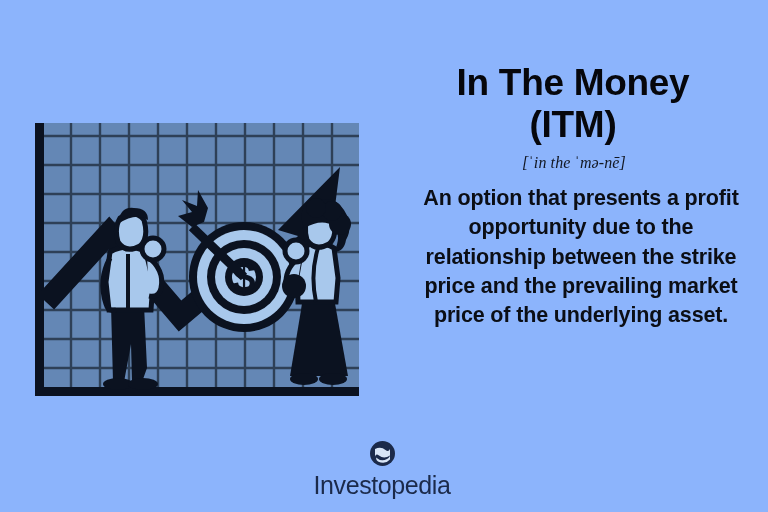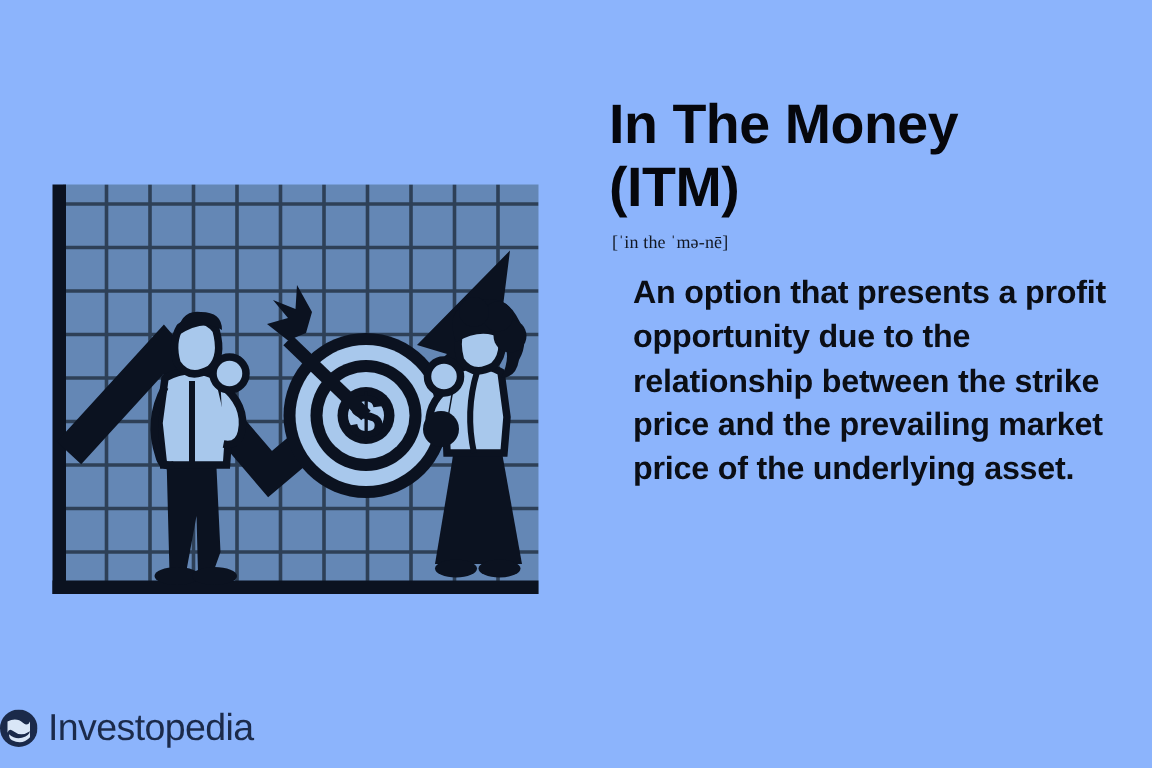--- a/index.html
+++ b/index.html
@@ -38,35 +38,37 @@
     width: 330px;
     height: 283px;
   }
 
   
   #text-col {
     position: absolute;
     left: 406px;
     top: 62px;
     width: 334px;
+    text-align: center;
   }
 
   #term-title {
     font-size: 37px;
     font-weight: bold;
     line-height: 1.14;
     color: #06070c;
     letter-spacing: -0.3px;
     margin: 0;
     white-space: pre-line;
   }
 
   #pronunciation {
     font-family: "Liberation Serif", serif;
-    font-size: 12px;
+    font-style: italic;
+    font-size: 16px;
     color: #121722;
     margin: 8px 0 0 2px;
     letter-spacing: 0.1px;
   }
 
   #definition {
     font-size: 21.5px;
     font-weight: bold;
     line-height: 1.355;
     color: #0b0e15;
@@ -76,20 +78,21 @@
 
   
   #logo {
     position: absolute;
     left: 0;
     right: 4px;
     bottom: 14px;
     display: flex;
     align-items: center;
     gap: 7px;
+    flex-direction: column;
   }
   #logo-mark {
     display: block;
     width: 25px;
     height: 25px;
   }
   #logo-word {
     font-size: 25px;
     color: #1b2a4a;
     letter-spacing: -0.4px;

